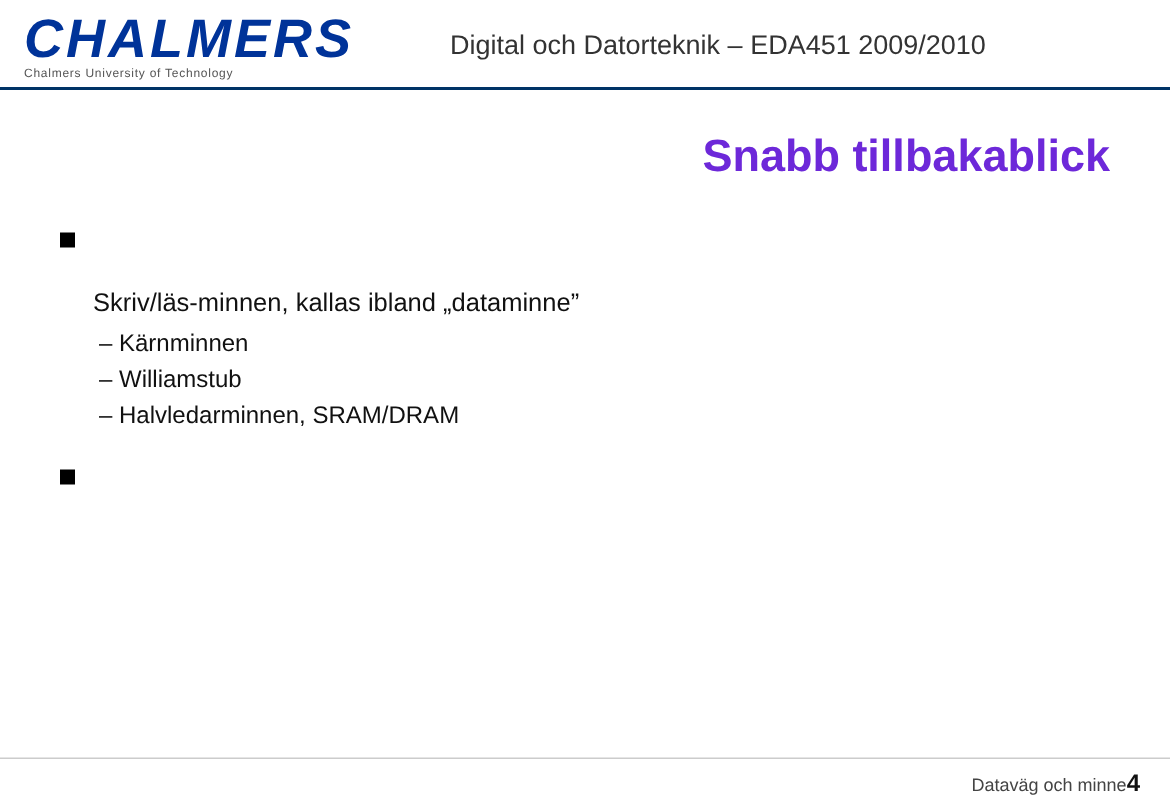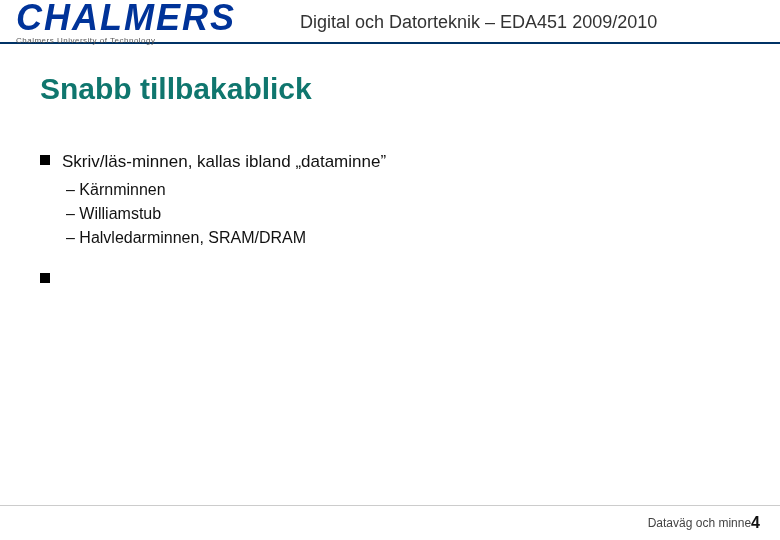--- a/index.html
+++ b/index.html
@@ -16,21 +16,21 @@
       position: relative;
       overflow: hidden;
     }
 
     
     .header {
       display: flex;
       align-items: center;
       padding: 8px 16px 6px 16px;
       border-bottom: 2px solid #003366;
-      height: 44px;
+      height: 60px;
     }
 
     .logo-area {
       width: 274px;
       display: flex;
       flex-direction: column;
       justify-content: center;
     }
 
     .logo-text {
@@ -56,22 +56,23 @@
     }
 
     
     .main-content {
       padding: 28px 40px 20px 40px;
     }
 
     .slide-title {
       font-size: 30px;
       font-weight: bold;
-      color: #0f766e;
-      margin-bottom: 44px;
+      color: #6d28d9;
+      margin-bottom: 28px;
+      text-align: right;
     }
 
     .bullet-list {
       list-style: none;
       padding: 0;
     }
 
     .bullet-item {
       display: flex;
       align-items: flex-start;
@@ -85,20 +86,21 @@
       height: 10px;
       background-color: #000000;
       margin-right: 12px;
       margin-top: 5px;
       flex-shrink: 0;
     }
 
     .bullet-content {
       display: flex;
       flex-direction: column;
+      margin-top: 40px;
     }
 
     .bullet-main {
       font-size: 17px;
       color: #111111;
       line-height: 1.4;
     }
 
     .sub-list {
       list-style: none;

